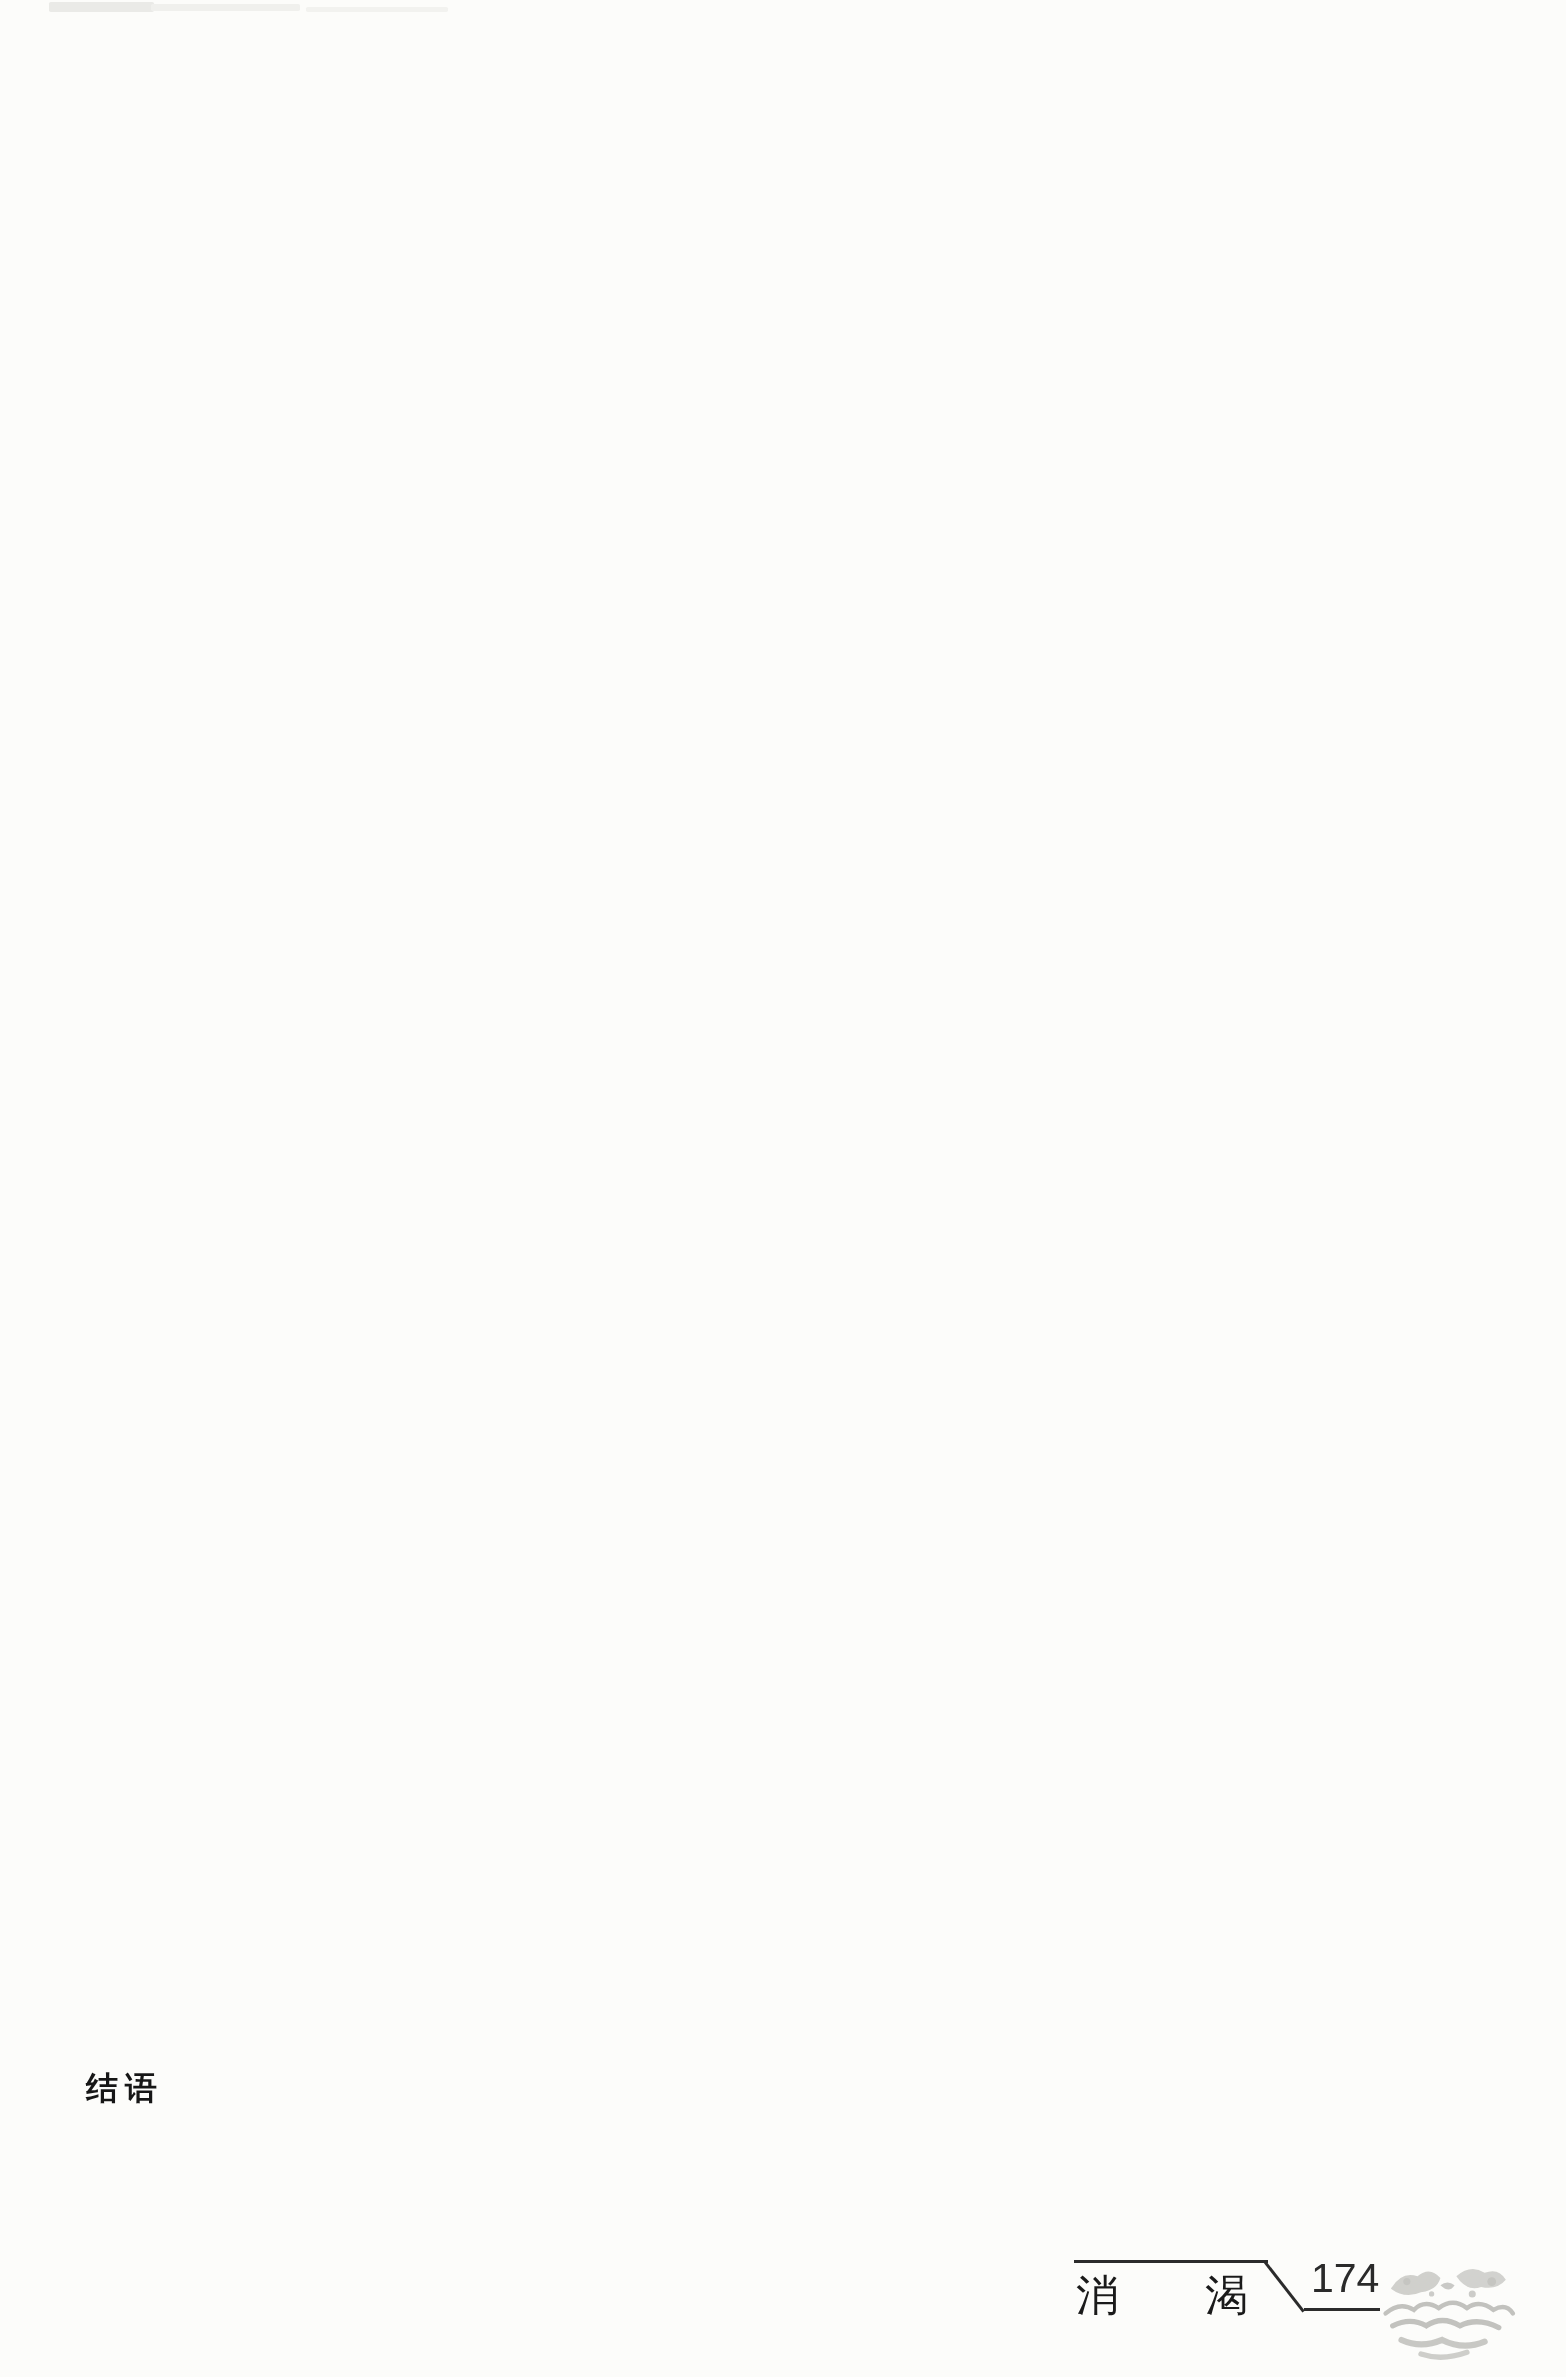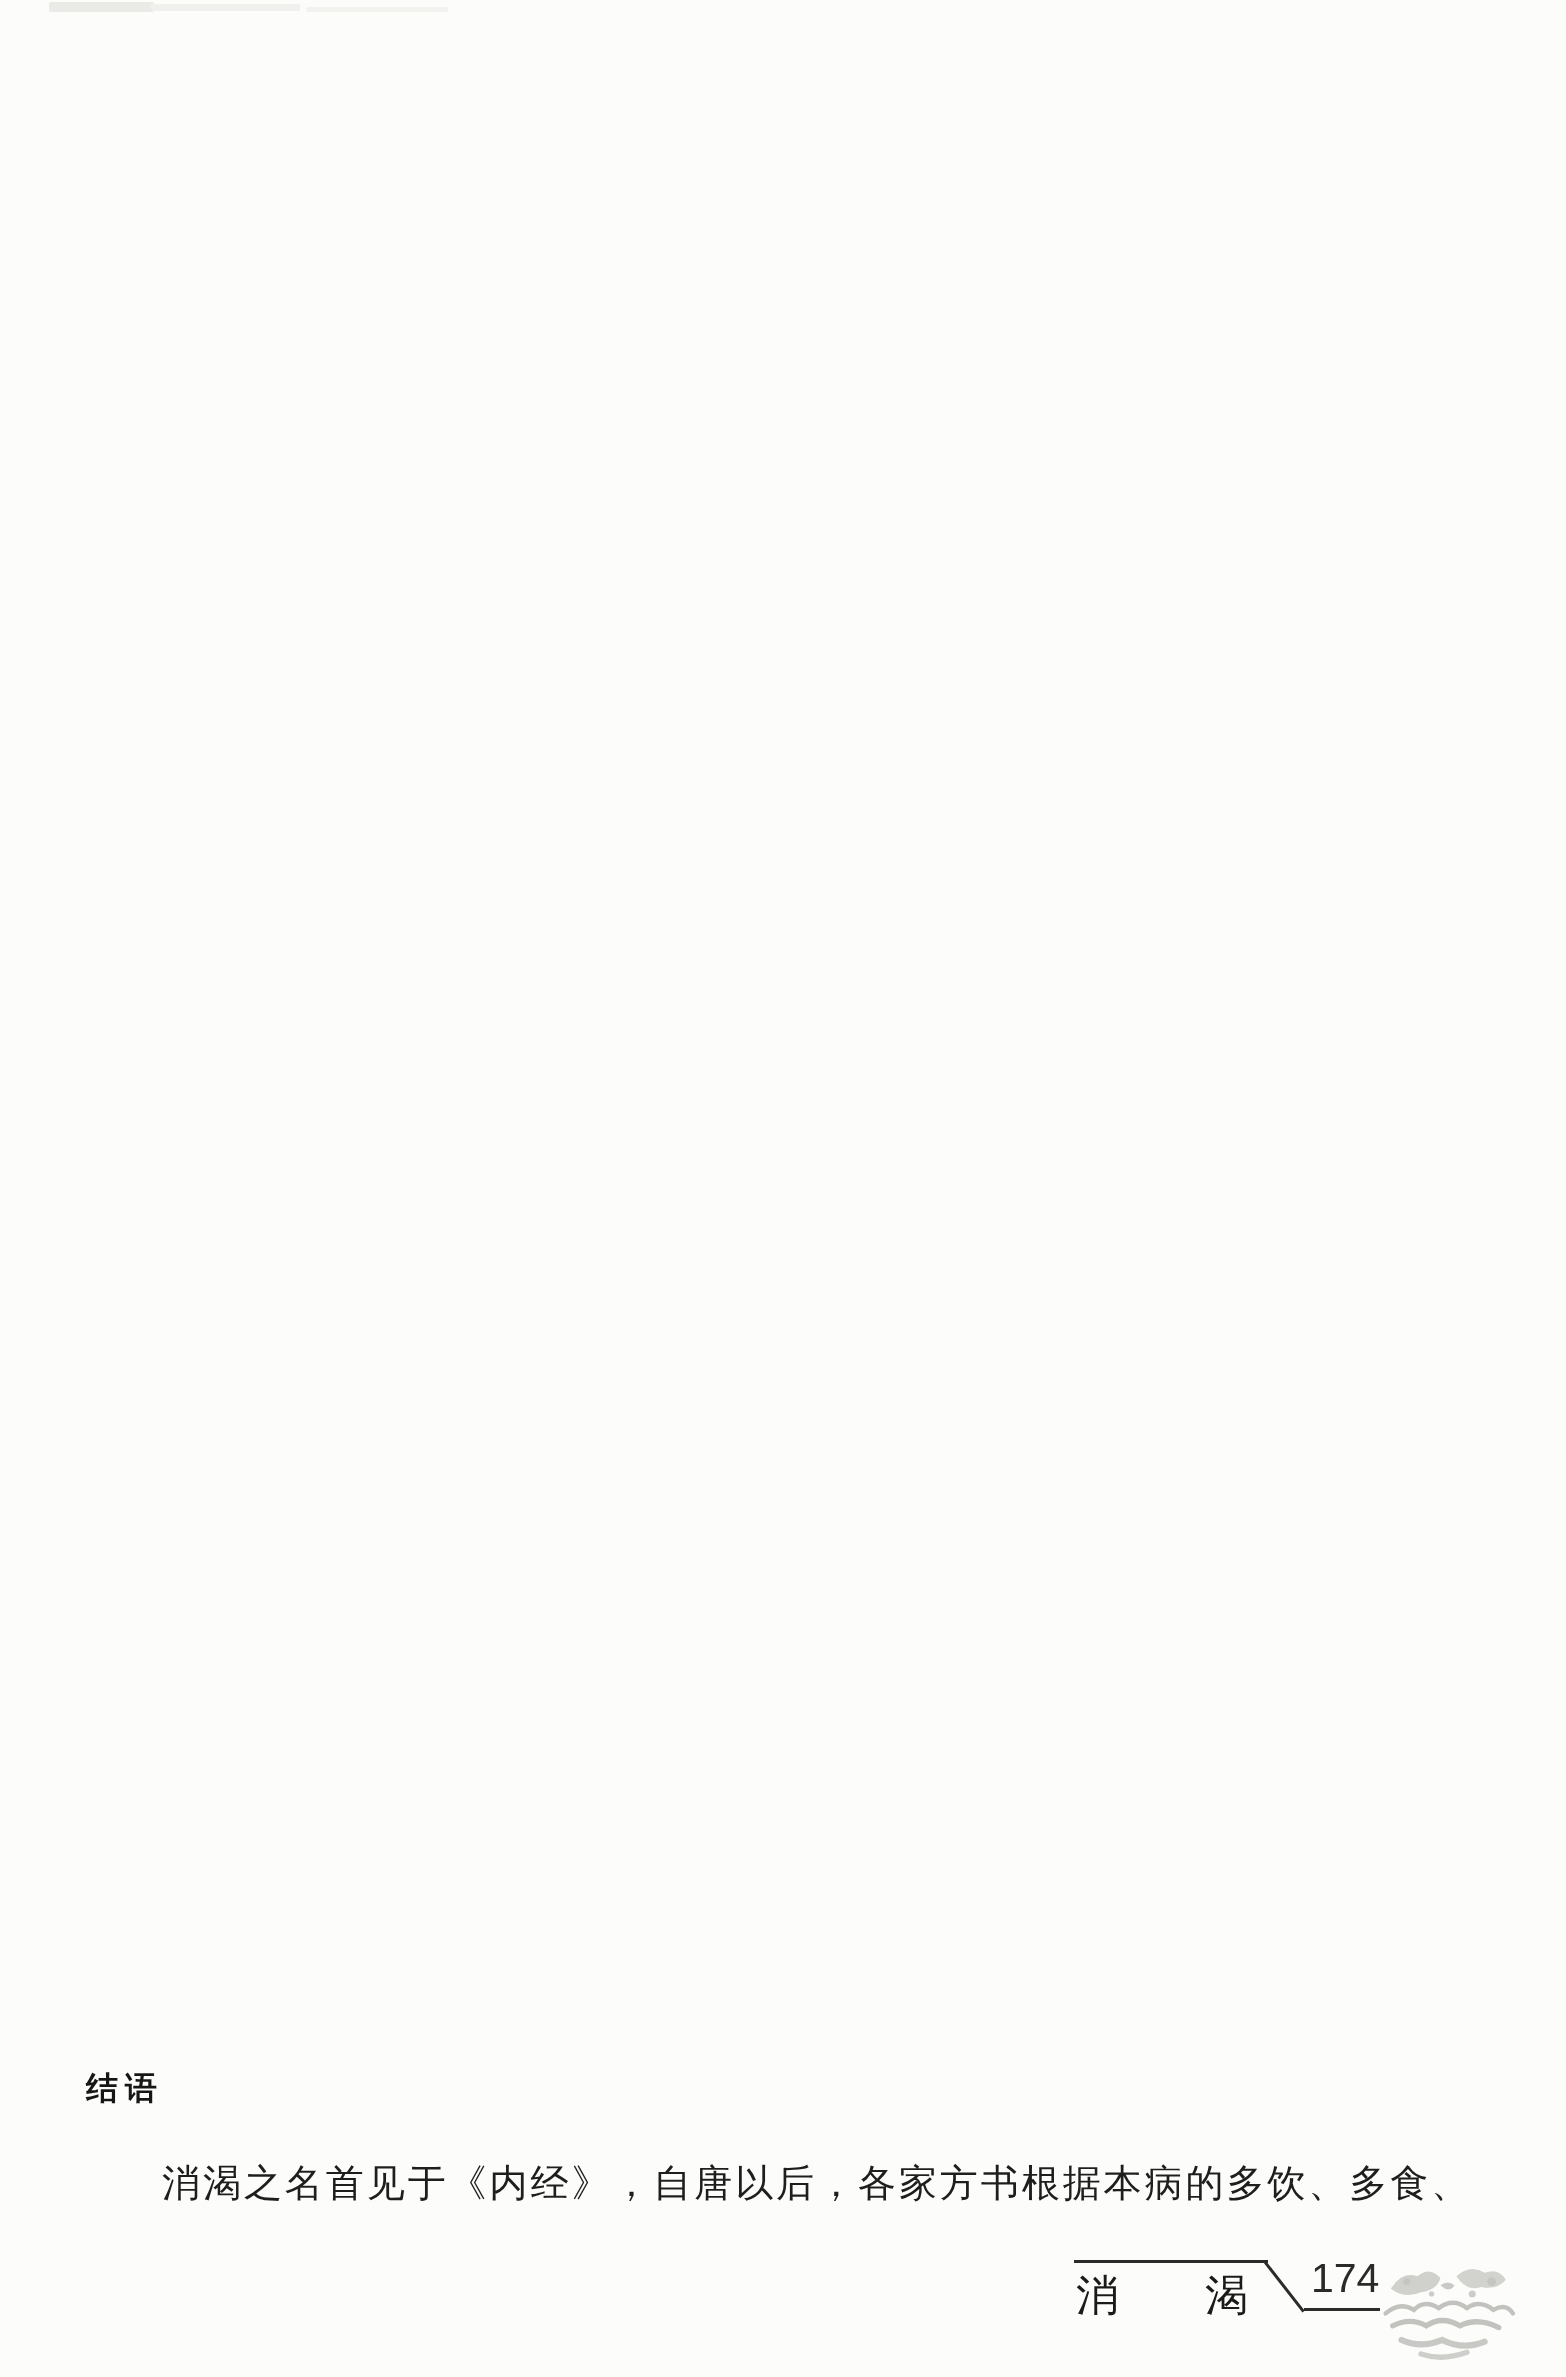--- a/index.html
+++ b/index.html
@@ -126,23 +126,20 @@
 
       <div class="line full"></div>
 
       <div class="line full"></div>
 
       <div class="line"></div>
     </div>
 
   <div class="section-heading">结语</div>
 
-  <div class="closing-line-wrap">
-    <div class="line indent full">消渴之名首见于《内经》，自唐以后，各家方书根据本病的多饮、多食、</div>
-  </div>
 
   <div class="footer-rule-top"></div>
   <div class="footer-rule-diag"></div>
   <div class="footer-rule-bottom"></div>
   <div class="footer-chapter">消　　渴</div>
   <div class="footer-pagenum">174</div>
 
   <svg class="stamp" viewBox="0 0 164 122" xmlns="http://www.w3.org/2000/svg">
     <g fill="none" stroke="#9b9b97" stroke-width="5" stroke-linecap="round" opacity="0.8">
       <path d="M18 38 Q30 18 48 24 Q62 12 74 26 Q70 40 52 42 Q34 50 18 38 Z" fill="#b3b3ae" stroke="none"></path>

